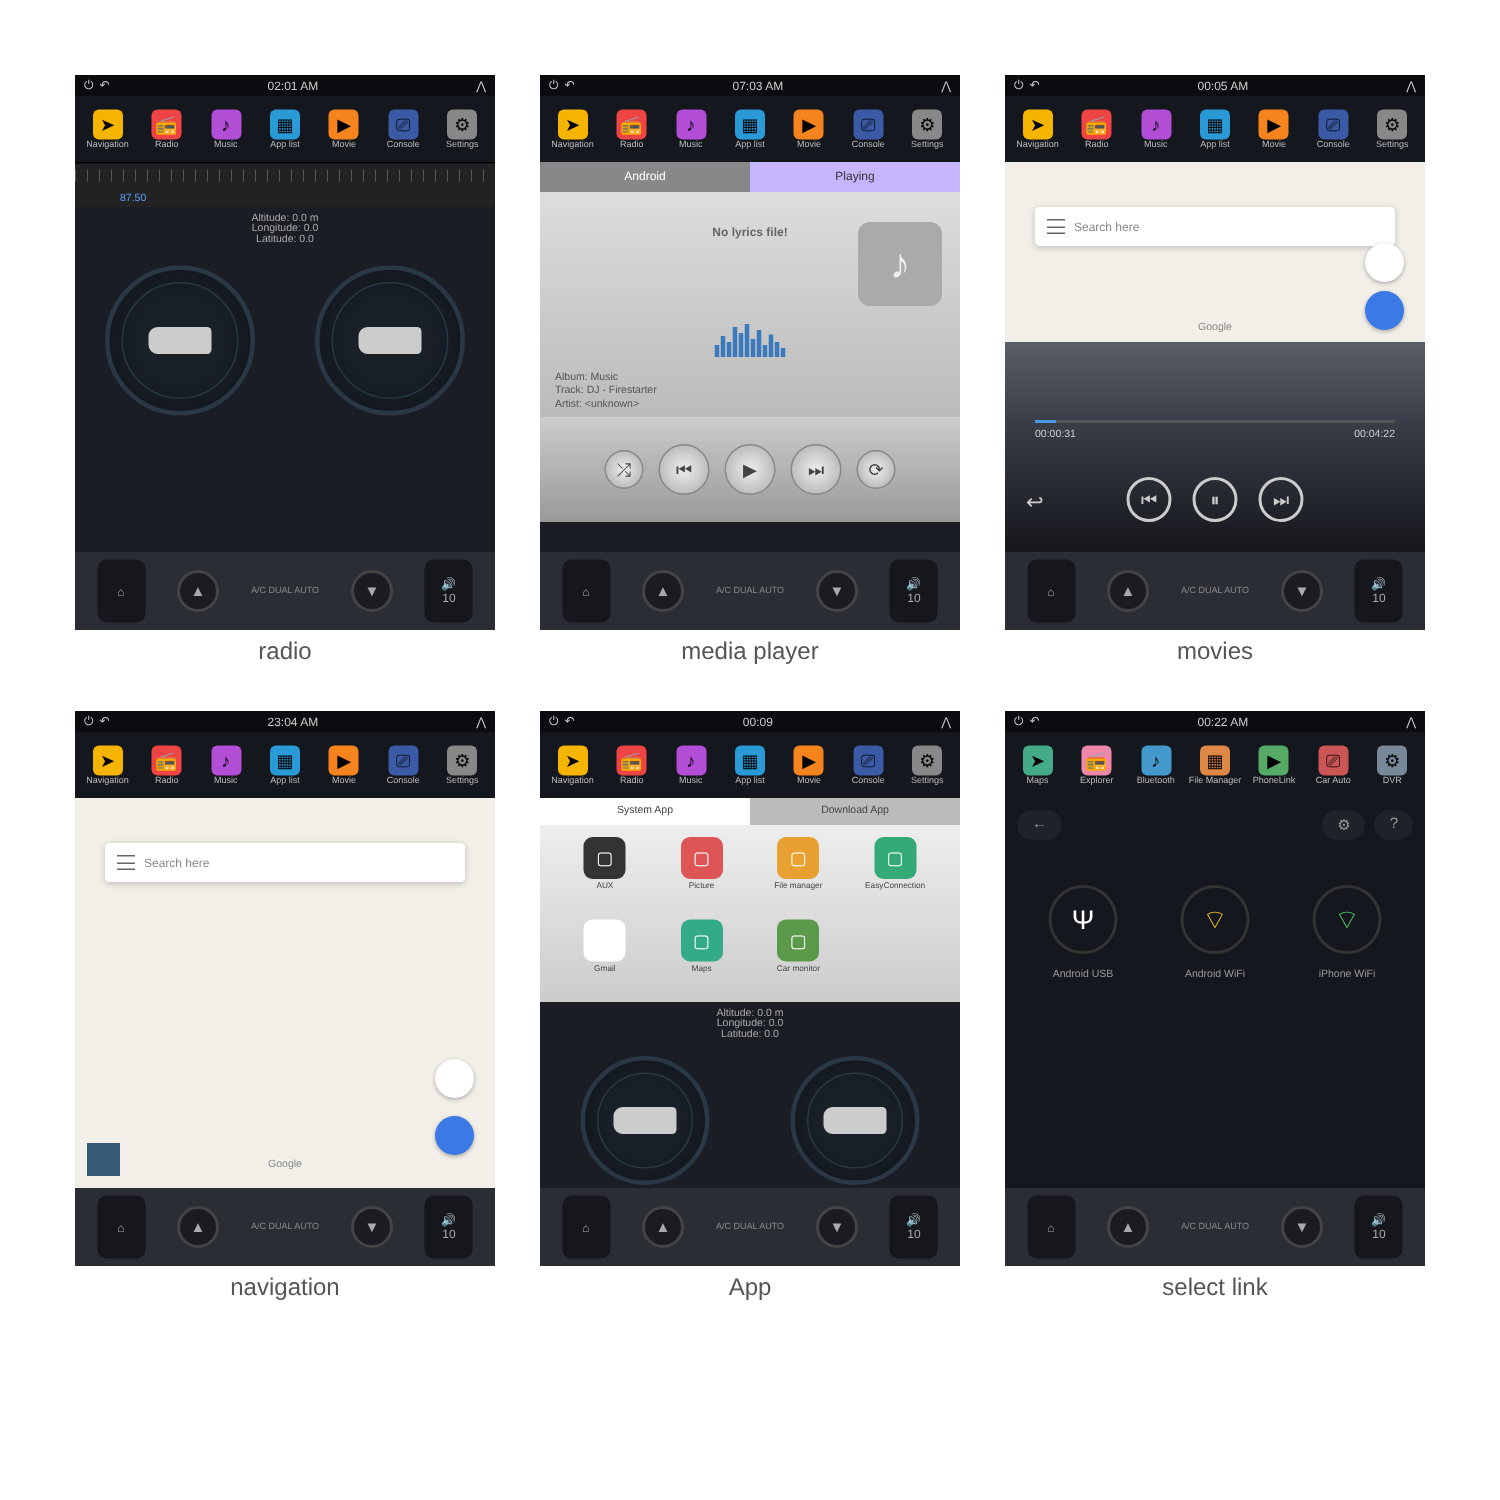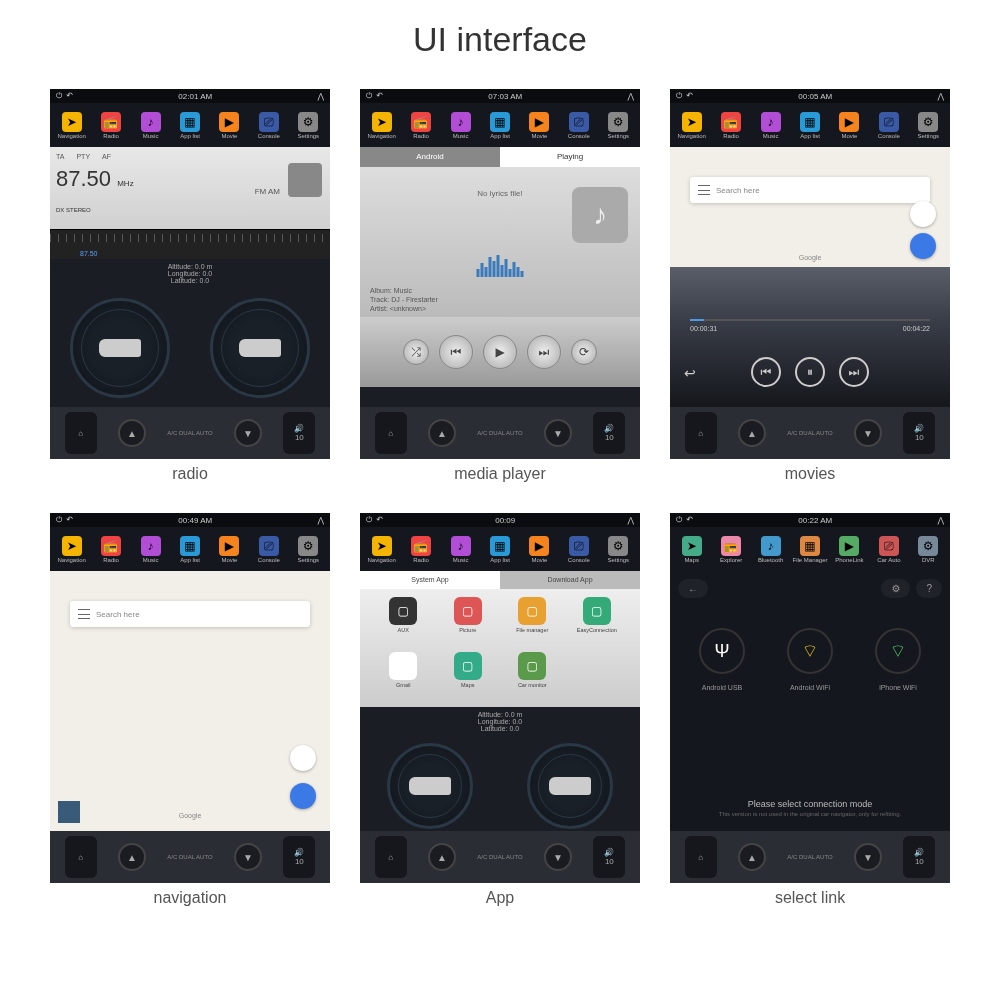--- a/index.html
+++ b/index.html
@@ -230,32 +230,33 @@
   height: 20px;
 }
 .media-tab {
   flex: 1;
   text-align: center;
   font-size: 8px;
   line-height: 20px;
   background: #888;
   color: #fff;
 }
-.media-tab.active { background: #ffffff; color: #333; }
+.media-tab.active { background: #c4b5fd; color: #333; }
 .media-body {
   background: linear-gradient(#ddd,#bbb);
   height: 150px;
   position: relative;
   padding: 10px;
 }
 .lyrics-txt {
   text-align: center;
   font-size: 8px;
   color: #666;
   margin-top: 12px;
+  font-weight: bold;
 }
 .music-icon-big {
   position: absolute;
   right: 12px;
   top: 20px;
   width: 56px;
   height: 56px;
   background: #aaa;
   border-radius: 8px;
   display: flex;
@@ -502,21 +503,20 @@
   width: 22px;
   height: 22px;
   background: #3a5a7a;
 }
 .movies-map-area { height: 120px; }
 </style>
 </head>
 <body>
 
 <div class="header">
-  <h1>UI interface</h1>
 </div>
 
 <div class="grid">
 
   <div class="cell">
     <div class="screen">
       <div class="status-bar">
         <div class="status-left">
             <span>⏻</span>
             <span>↶</span>
@@ -550,37 +550,20 @@
           <div class="nav-item">
             <div class="ico" style="background:#3a5aa6">⎚</div>
             <div class="nav-label">Console</div>
           </div>
           <div class="nav-item">
             <div class="ico" style="background:#888">⚙</div>
             <div class="nav-label">Settings</div>
           </div>
         </div>
       <div class="content">
-        <div class="radio-panel">
-          <div class="radio-tabs">
-            <span>TA</span>
-            <span>PTY</span>
-            <span>AF</span>
-          </div>
-          <div class="radio-freq">
-            <span>87.50</span>
-            <small>MHz</small><br>
-            <small style="font-size:6px">DX STEREO</small>
-          </div>
-          <div class="radio-band">
-            <span>FM</span>
-            <span>AM</span>
-          </div>
-          <div class="radio-signal"></div>
-        </div>
         <div class="radio-dial">
           <span class="freq-label">87.50</span>
         </div>
         <div class="gps-info">
           <div>Altitude: 0.0 m</div>
           <div>Longitude: 0.0</div>
           <div>Latitude: 0.0</div>
         </div>
         <div class="gauges">
           <div class="gauge">
@@ -770,21 +753,21 @@
     <div class="caption">movies</div>
   </div>
 
   <div class="cell">
     <div class="screen">
       <div class="status-bar">
         <div class="status-left">
             <span>⏻</span>
             <span>↶</span>
           </div>
-        <div class="status-center">00:49 AM</div>
+        <div class="status-center">23:04 AM</div>
         <div class="status-right">
             <span>⋀</span>
           </div>
       </div>
       <div class="nav-icons">
           <div class="nav-item">
             <div class="ico" style="background:#f5b400">➤</div>
             <div class="nav-label">Navigation</div>
           </div>
           <div class="nav-item">
@@ -999,24 +982,20 @@
             </div>
             <div class="ml-option">
               <div class="ml-circle" style="color:#f0c020">⌔</div>
               <div class="ml-label">Android WiFi</div>
             </div>
             <div class="ml-option">
               <div class="ml-circle" style="color:#4ad060">⌔</div>
               <div class="ml-label">iPhone WiFi</div>
             </div>
           </div>
-        <div class="ml-footer">
-          <div class="ml-footer-title">Please select connection mode</div>
-          <div class="ml-footer-sub">This version is not used in the original car navigator, only for refitting.</div>
-        </div>
       </div>
       <div class="climate-bar">
           <div class="vol-box">⌂</div>
           <div class="round-btn">▲</div>
           <div class="small-climate-txt">A/C DUAL AUTO</div>
           <div class="round-btn">▼</div>
           <div class="vol-box">🔊<span>10</span></div>
         </div>
     </div>
     <div class="caption">select link</div>

